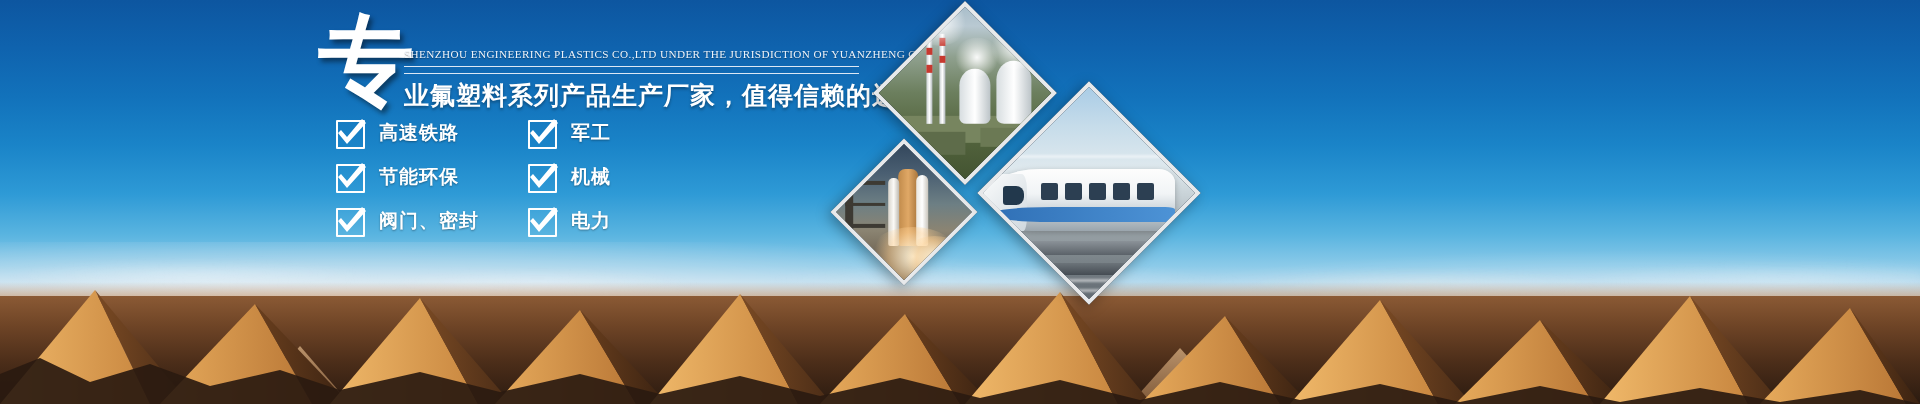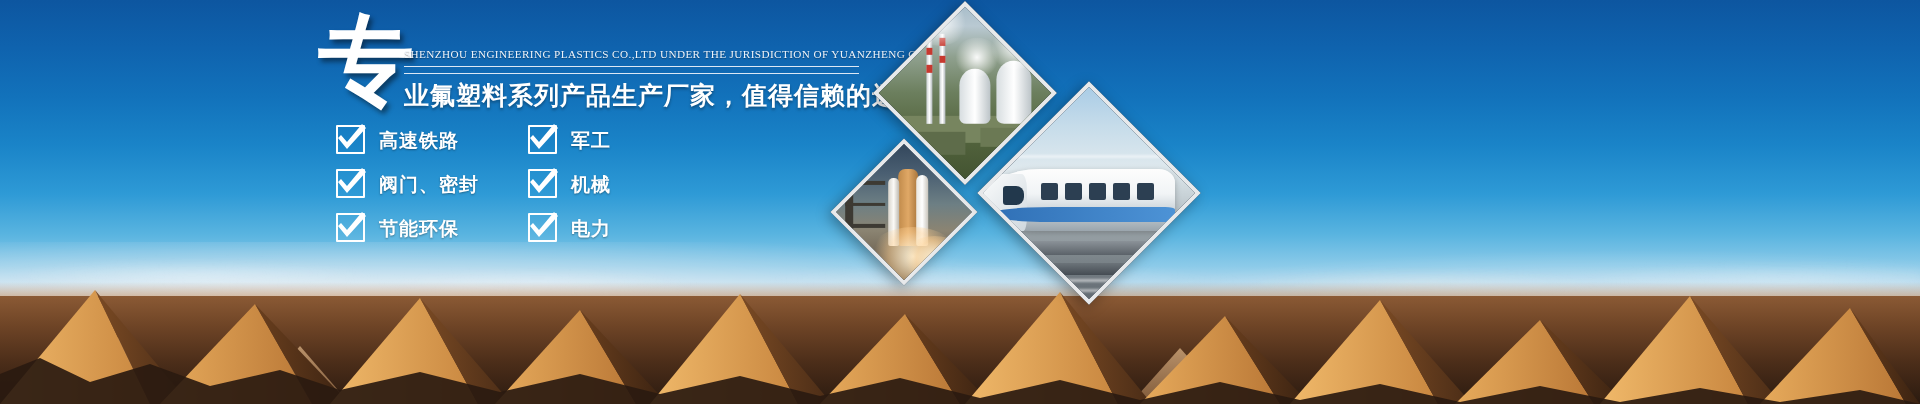--- a/index.html
+++ b/index.html
@@ -94,21 +94,21 @@
     text-shadow:0 2px 3px rgba(0,0,0,.35);
   }
   
   .checklist{
     position:absolute;left:336px;top:120px;width:340px;
   }
   .check-col{position:absolute;top:0;}
   .col-a{left:0;}
   .col-b{left:192px;}
   .check-item{
-    display:flex;align-items:flex-end;height:34px;margin-bottom:10px;
+    display:flex;align-items:flex-start;height:34px;margin-bottom:10px;
   }
   .cbox{
     position:relative;width:25px;height:25px;flex:0 0 25px;
     border:2px solid #ffffff;border-radius:1px;margin-right:14px;
   }
   .cbox svg{position:absolute;left:-4px;top:-9px;}
   .clabel{
     color:#ffffff;font-size:19px;font-weight:bold;letter-spacing:1px;
     white-space:nowrap;text-shadow:0 1px 2px rgba(0,0,0,.35);
   }
@@ -300,29 +300,29 @@
             </svg>
         </span>
         <span class="clabel">高速铁路</span>
       </div>
       <div class="check-item">
         <span class="cbox">
           <svg width="34" height="34" viewBox="0 0 34 34">
               <path d="M7 17 L13 24 L28 6 L32 10 L13 31 L4 20 Z" fill="#ffffff"></path>
             </svg>
         </span>
+        <span class="clabel">节能环保</span>
+      </div>
+      <div class="check-item">
+        <span class="cbox">
+          <svg width="34" height="34" viewBox="0 0 34 34">
+              <path d="M7 17 L13 24 L28 6 L32 10 L13 31 L4 20 Z" fill="#ffffff"></path>
+            </svg>
+        </span>
         <span class="clabel">阀门、密封</span>
-      </div>
-      <div class="check-item">
-        <span class="cbox">
-          <svg width="34" height="34" viewBox="0 0 34 34">
-              <path d="M7 17 L13 24 L28 6 L32 10 L13 31 L4 20 Z" fill="#ffffff"></path>
-            </svg>
-        </span>
-        <span class="clabel">节能环保</span>
       </div>
     </div>
 
     <div class="check-col col-b">
       <div class="check-item">
         <span class="cbox">
           <svg width="34" height="34" viewBox="0 0 34 34">
               <path d="M7 17 L13 24 L28 6 L32 10 L13 31 L4 20 Z" fill="#ffffff"></path>
             </svg>
         </span>

